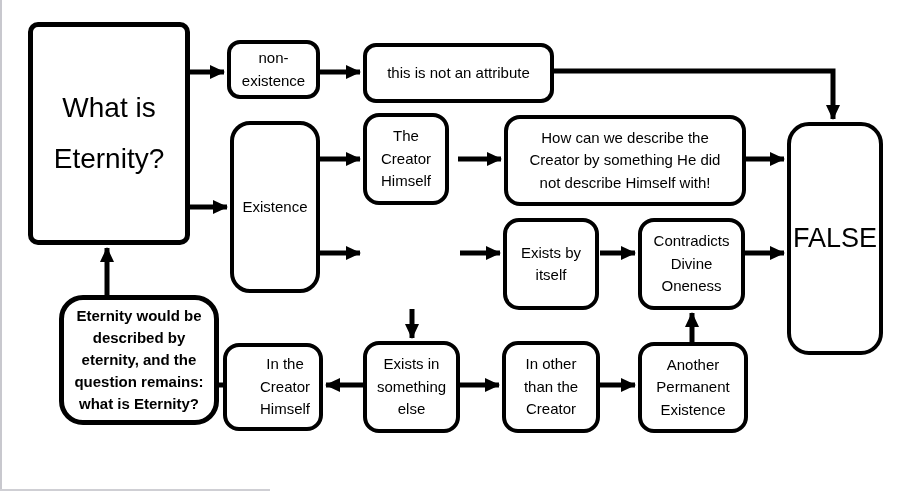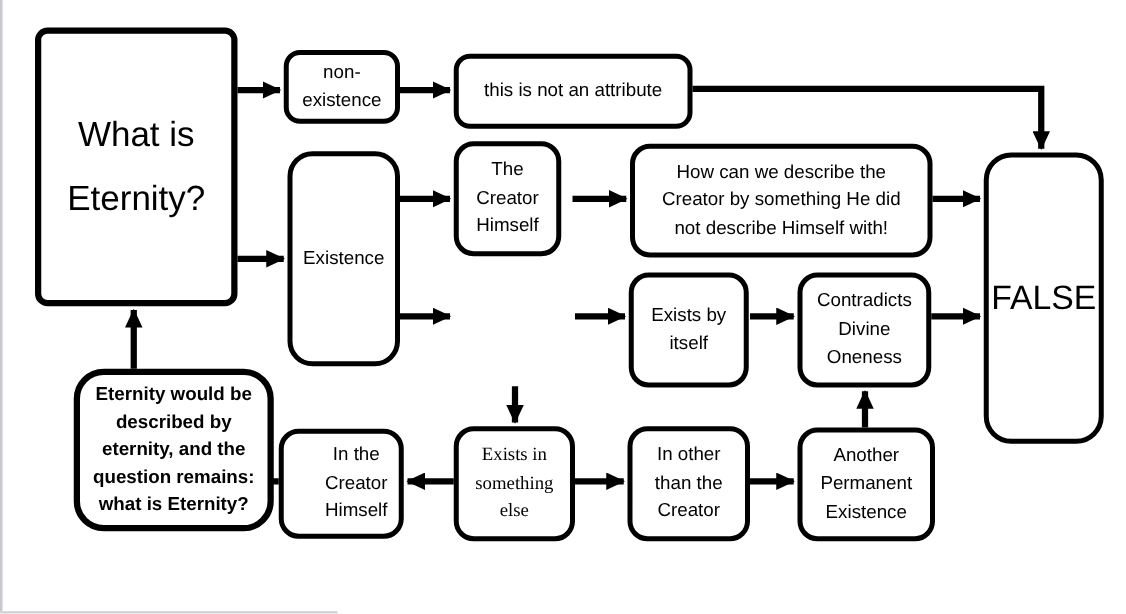--- a/index.html
+++ b/index.html
@@ -36,21 +36,21 @@
   #n-not-attribute   {left:363px; top:43px;  width:191px; height:60px;  border-radius:13px;}
   #n-existence       {left:230px; top:121px; width:90px;  height:172px; border-radius:20px;}
   #n-creator-himself {left:363px; top:113px; width:86px;  height:92px;}
   #n-how-can         {left:504px; top:115px; width:242px; height:91px;}
   #n-other-than      {left:363px; top:220px; width:97px;  height:89px;}
   #n-exists-by-itself{left:503px; top:218px; width:96px;  height:92px;}
   #n-contradicts     {left:638px; top:218px; width:107px; height:92px;}
   #n-false           {left:787px; top:122px; width:96px;  height:233px; border-radius:22px; font-size:27px;}
   #n-eternity-loop   {left:28px;  top:295px; width:160px; height:130px; border-width:5px; border-radius:24px; font-weight:700; font-size:15px; line-height:1.48;margin-left:31px;}
   #n-in-creator      {left:223px; top:343px; width:100px; height:88px;padding-left:28px;}
-  #n-exists-in-else  {left:363px; top:341px; width:97px;  height:92px;font-family:Liberation Serif, serif;}
+  #n-exists-in-else  {left:363px; top:341px; width:97px;  height:92px;}
   #n-in-other        {left:502px; top:341px; width:98px;  height:92px;}
   #n-another-perm    {left:638px; top:342px; width:110px; height:91px;}
 </style>
 </head>
 <body>
 
 <div id="canvas">
 
   <svg id="arrows" width="901" height="491" viewBox="0 0 901 491">
     <defs>

